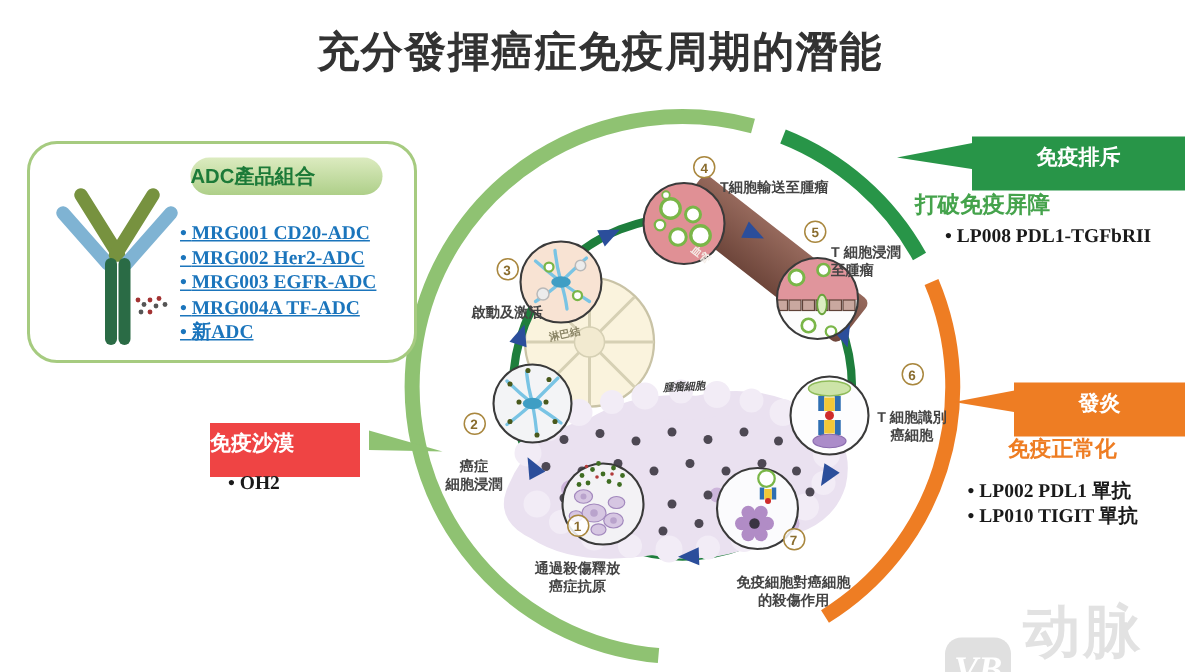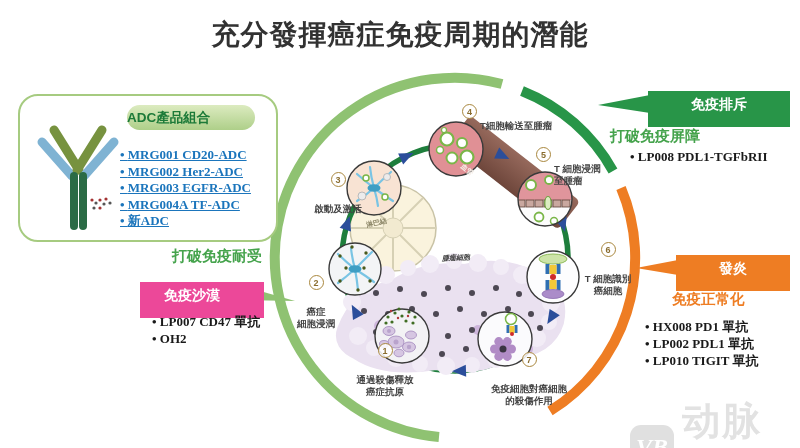--- a/index.html
+++ b/index.html
@@ -16,21 +16,21 @@
   .adc-pill{position:absolute;left:107px;top:9px;width:128px;height:25px;border-radius:13px;
             background:linear-gradient(180deg,#dcebc0,#aecf89);color:#1c7a38;
             font-size:13.5px;font-weight:bold;text-align:left;line-height:25px;}
   .adc-list{position:absolute;left:100px;top:51px;margin:0;padding:0;list-style:none;
             font-family:"Liberation Serif",serif;font-size:13px;font-weight:bold;
             color:#1b75bc;line-height:16.5px;text-decoration:underline;}
   .adc-list li::before{content:"• ";}
 
   
   .tag{position:absolute;height:36px;line-height:26px;color:#fff;font-size:14px;font-weight:bold;}
-  .tag-desert{left:140px;top:282px;width:100px;background:#ec4899;padding-left:24px;}
+  .tag-desert{left:140px;top:282px;width:100px;background:#ef4444;padding-left:0;}
   .tag-exclusion{left:648px;top:91px;width:142px;background:#289548;text-align:center;}
   .tag-inflamed{left:676px;top:255px;width:114px;background:#ee7d23;text-align:center;}
   .strategy{position:absolute;font-weight:bold;font-size:15px;}
   .strategy-desert{left:172px;top:247px;color:#45a34c;}
   .strategy-exclusion{left:610px;top:127px;color:#45a34c;font-size:15px;}
   .strategy-inflamed{left:672px;top:290px;color:#ee7d23;font-size:14.5px;}
   .drug-list{position:absolute;margin:0;padding:0;list-style:none;
              font-family:"Liberation Serif",serif;font-size:13px;font-weight:bold;
              color:#1a1a1a;line-height:17px;}
   .drug-list li::before{content:"• ";}
@@ -350,37 +350,34 @@
     <div class="adc-pill">ADC產品組合</div>
     <ul class="adc-list">
       <li>MRG001 CD20-ADC</li>
       <li>MRG002 Her2-ADC</li>
       <li>MRG003 EGFR-ADC</li>
       <li>MRG004A TF-ADC</li>
       <li>新ADC</li>
     </ul>
   </div>
 
-  <div class="strategy strategy-desert">打破免疫耐受</div>
   <div class="tag tag-desert">免疫沙漠</div>
   <ul class="drug-list list-desert">
-    <li>LP007 CD47 單抗</li>
     <li>OH2</li>
   </ul>
 
   <div class="tag tag-exclusion">免疫排斥</div>
   <div class="strategy strategy-exclusion">打破免疫屏障</div>
   <ul class="drug-list list-exclusion">
     <li>LP008 PDL1-TGFbRII</li>
   </ul>
 
   <div class="tag tag-inflamed">發炎</div>
   <div class="strategy strategy-inflamed">免疫正常化</div>
   <ul class="drug-list list-inflamed">
-    <li>HX008 PD1 單抗</li>
     <li>LP002 PDL1 單抗</li>
     <li>LP010 TIGIT 單抗</li>
   </ul>
 
   <div class="step s1">
     <span class="num">1</span>
     <div class="step-text">通過殺傷釋放
 癌症抗原</div>
   </div>
   <div class="step s2">

